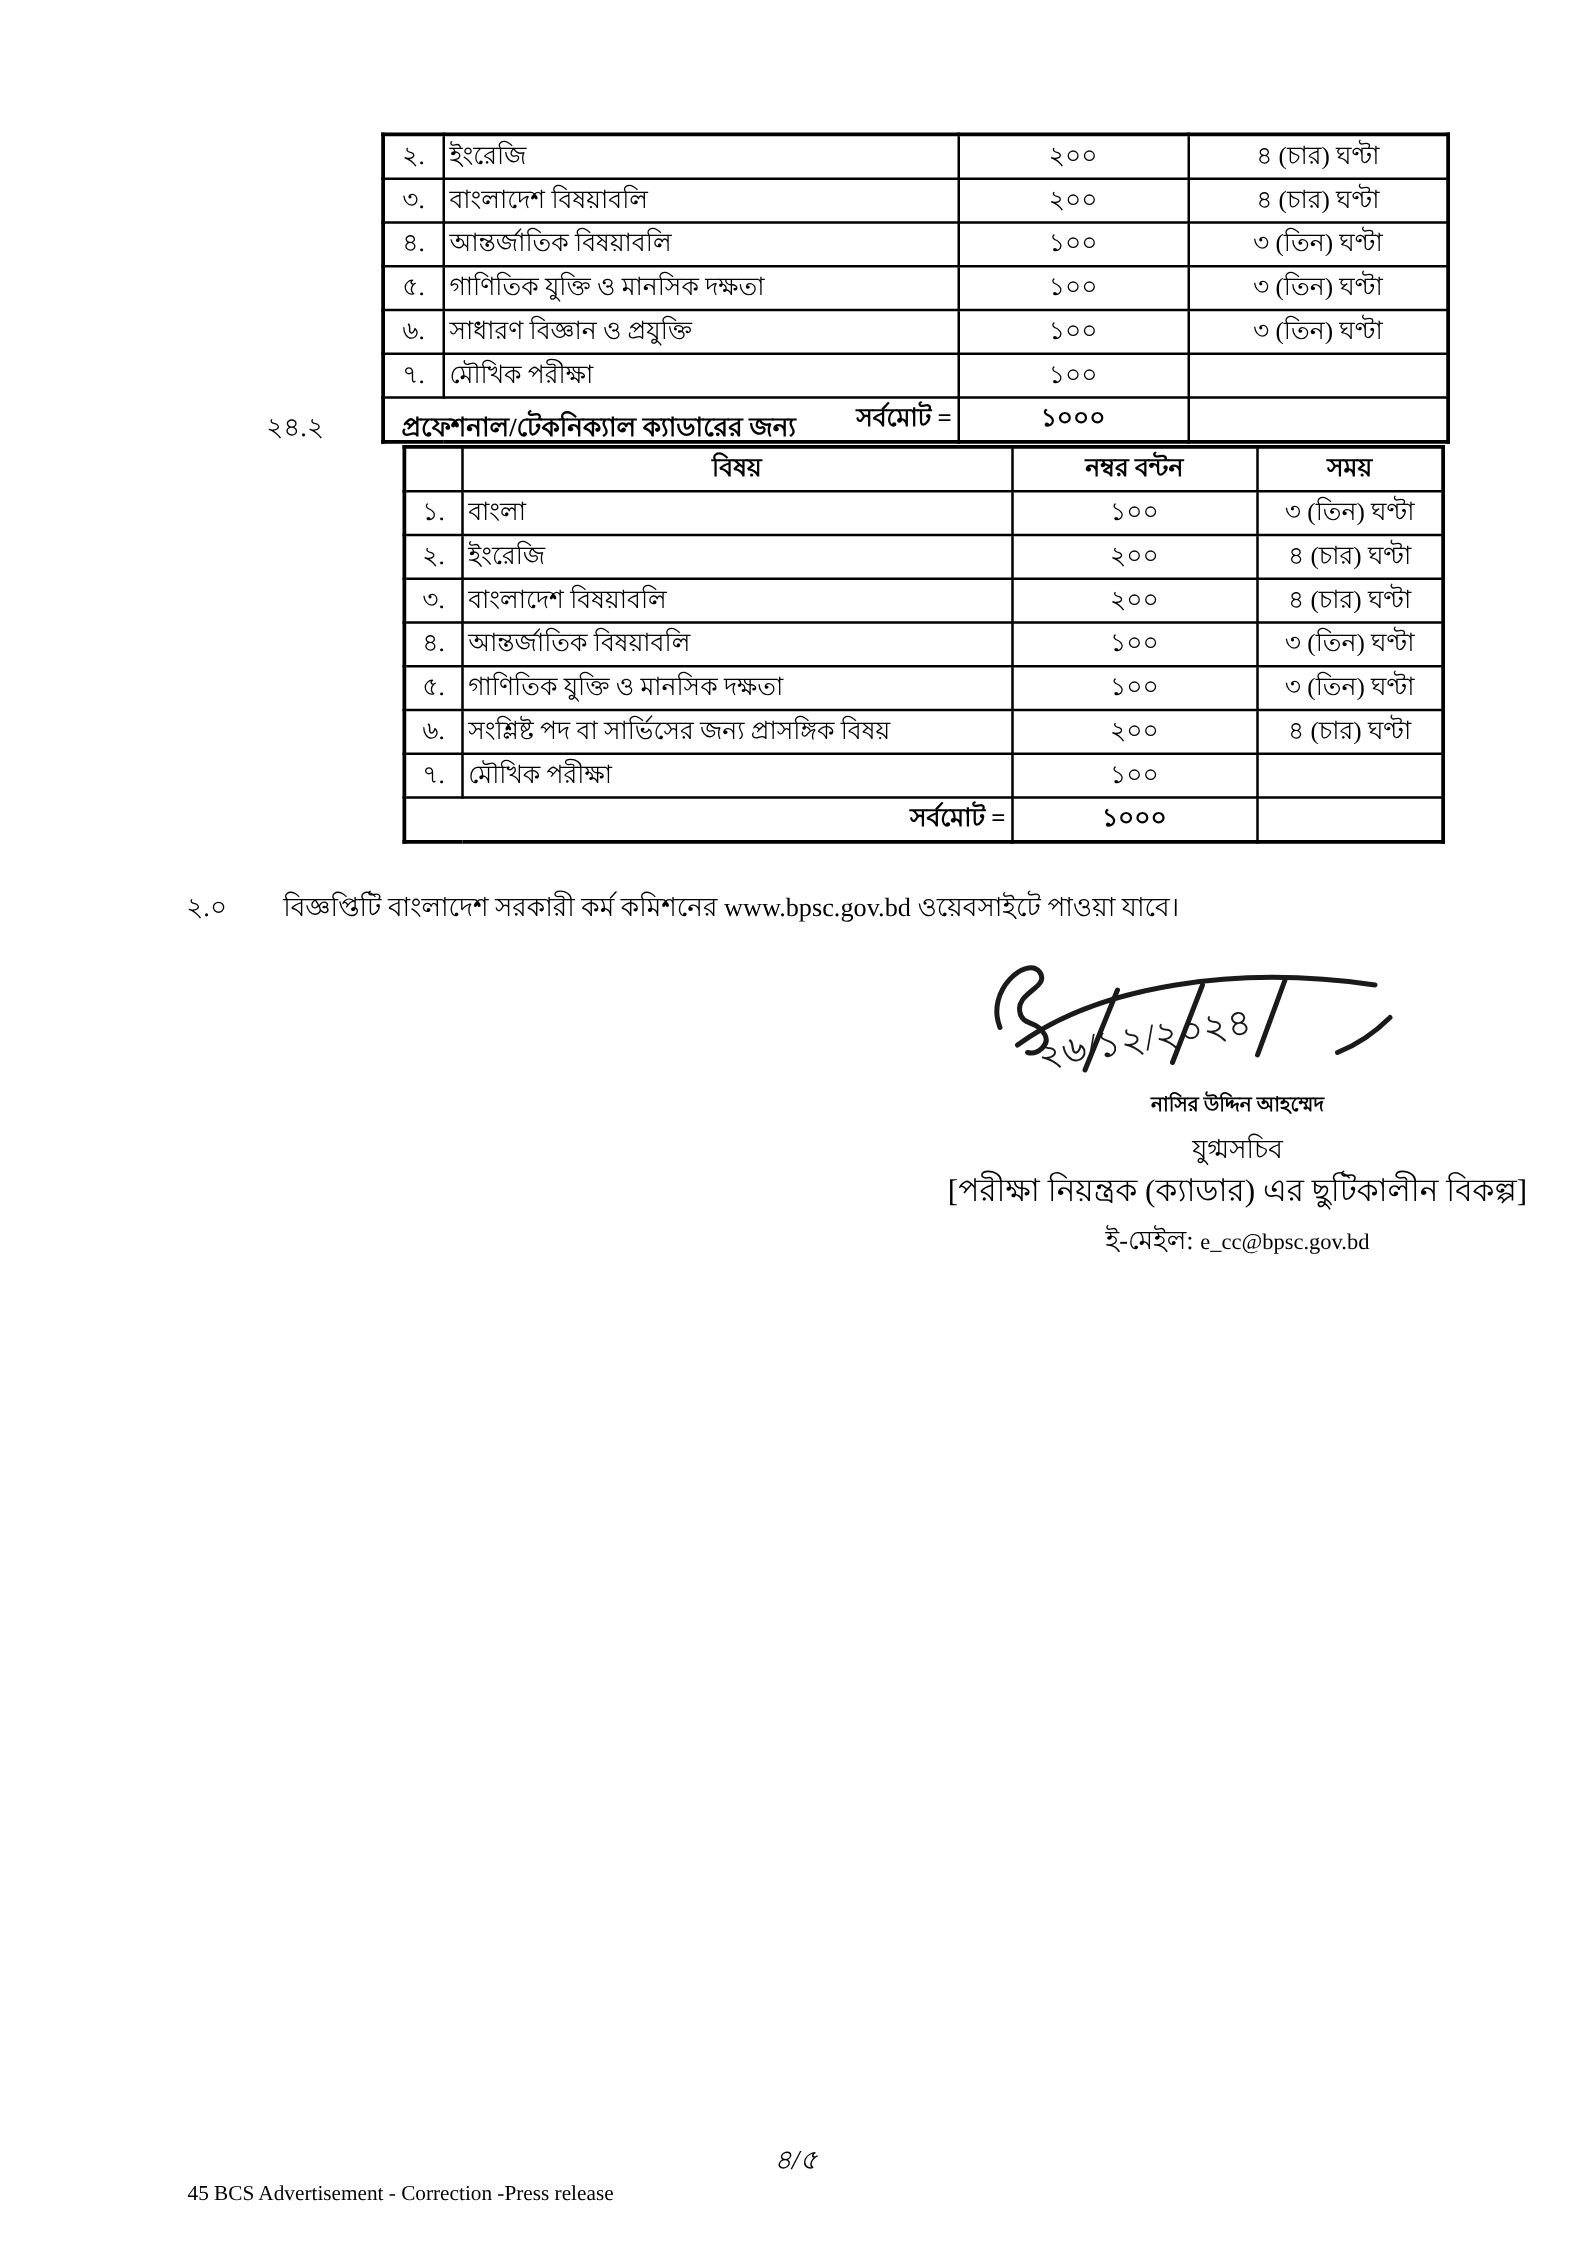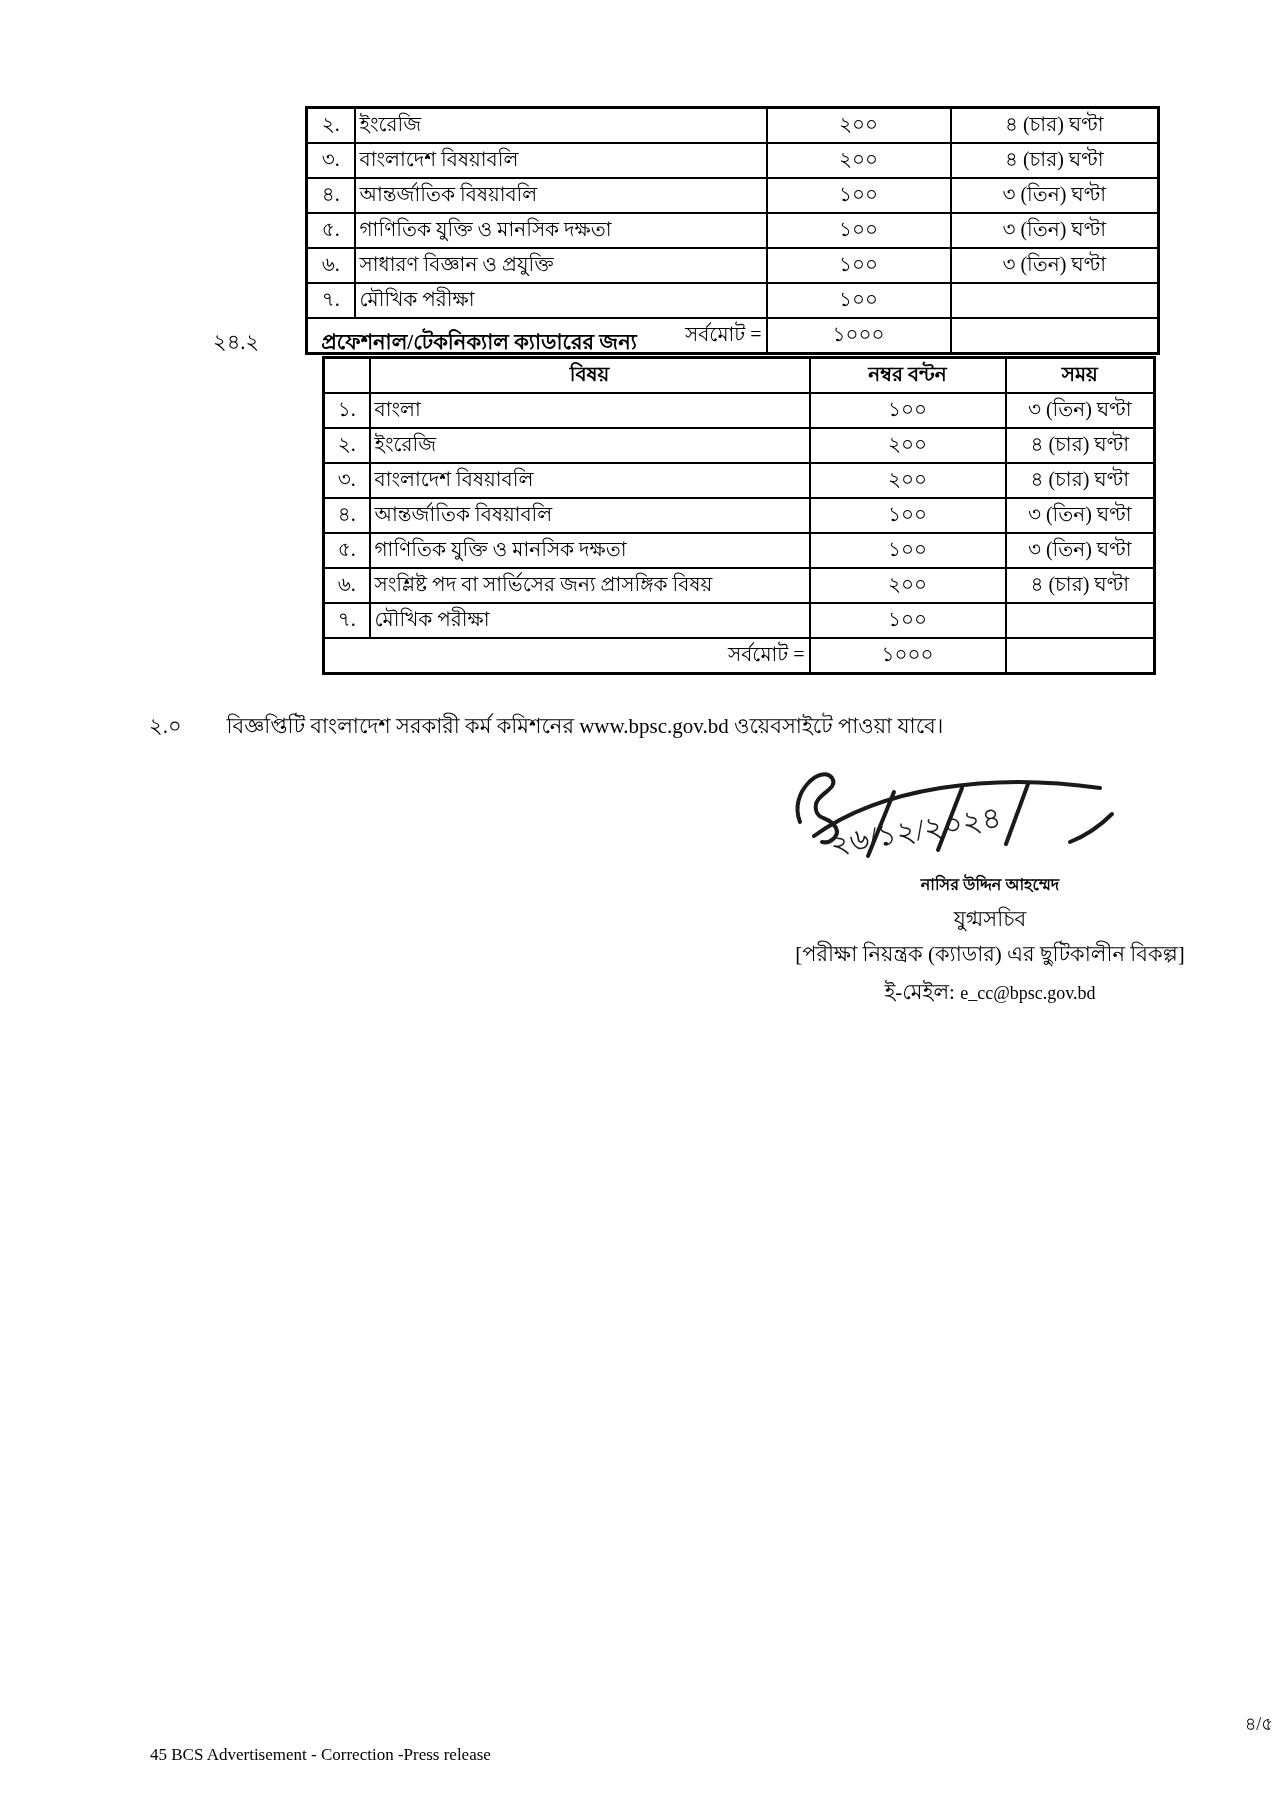--- a/index.html
+++ b/index.html
@@ -23,38 +23,38 @@
     padding:0 4px;
     overflow:hidden;
     white-space:nowrap;
   }
   table.marks { border:3px solid #000; }
   td.c-num   { text-align:center; }
   td.c-subj  { text-align:left; padding-left:10px; }
   td.c-marks { text-align:center; }
   td.c-time  { text-align:center; }
   table.marks th { text-align:center; font-weight:bold; }
-  tr.total-row td { font-weight:normal; height:30px; }
+  tr.total-row td { font-weight:bold; height:30px; }
   td.total-label { text-align:right; padding-right:14px; }
   td.total-value { text-align:center; }
   .sec-heading { position:absolute; font-size:21px; }
   .sec-heading .sec-no { display:inline-block; }
   .sec-heading .sec-title { display:inline-block; font-weight:bold; margin-left:62px; }
   .para { position:absolute; font-size:21px; }
   .para .sec-no { display:inline-block; vertical-align:top; }
   .para .para-text { display:inline-block; margin-left:45px; }
   .sig-block { position:absolute; left:740px; top:868px; width:500px; text-align:center; }
   .sig-name { font-size:16px; font-weight:bold; line-height:34px; }
   .sig-desig { font-size:21px; line-height:34px; }
-  .sig-role { font-size:21px; line-height:36px; }
+  .sig-role { font-size:25px; line-height:36px; }
   .sig-phone { font-size:21px; line-height:36px; }
   .sig-email { font-size:21px; line-height:40px; }
   .sig-email .email-addr { font-size:18px; font-family:"Liberation Serif",serif; }
   .signature-svg { position:absolute; left:770px; top:758px; width:350px; height:112px; }
-  .page-number { position:absolute; left:0; top:1710px; width:1273px; text-align:right; font-size:18px; }
+  .page-number { position:absolute; left:0; top:1710px; width:1273px; text-align:center; font-size:22px;font-style:italic; }
   .footer-note { position:absolute; left:150px; top:1745px; font-size:17px; font-family:"Liberation Serif",serif; }
 </style>
 </head>
 <body>
 
 <div class="page">
 
   <table class="marks" style="left:305px; top:106px; width:852px;">
     <colgroup>
       <col style="width:48px">

